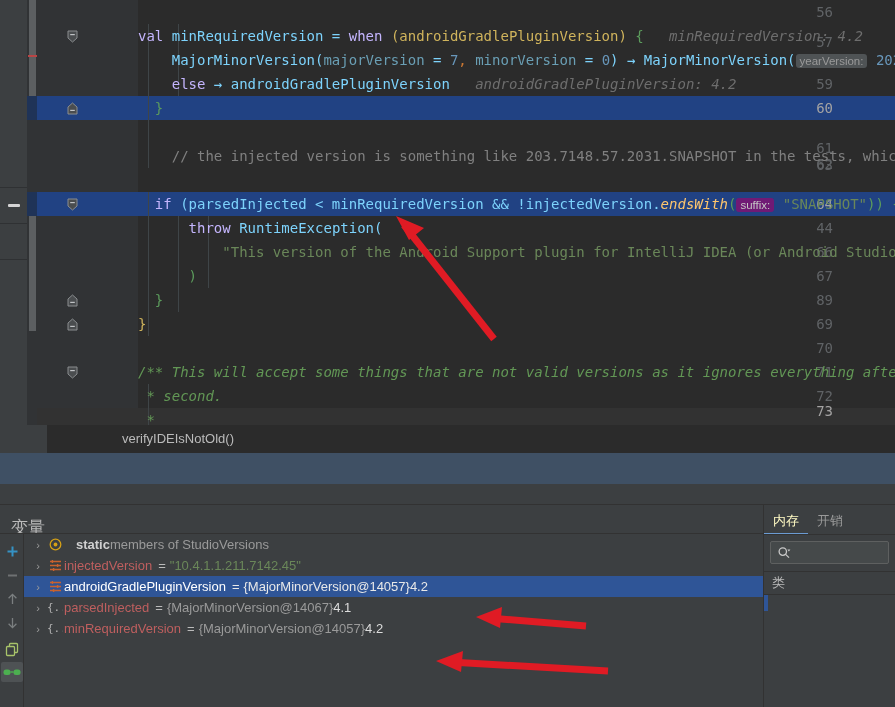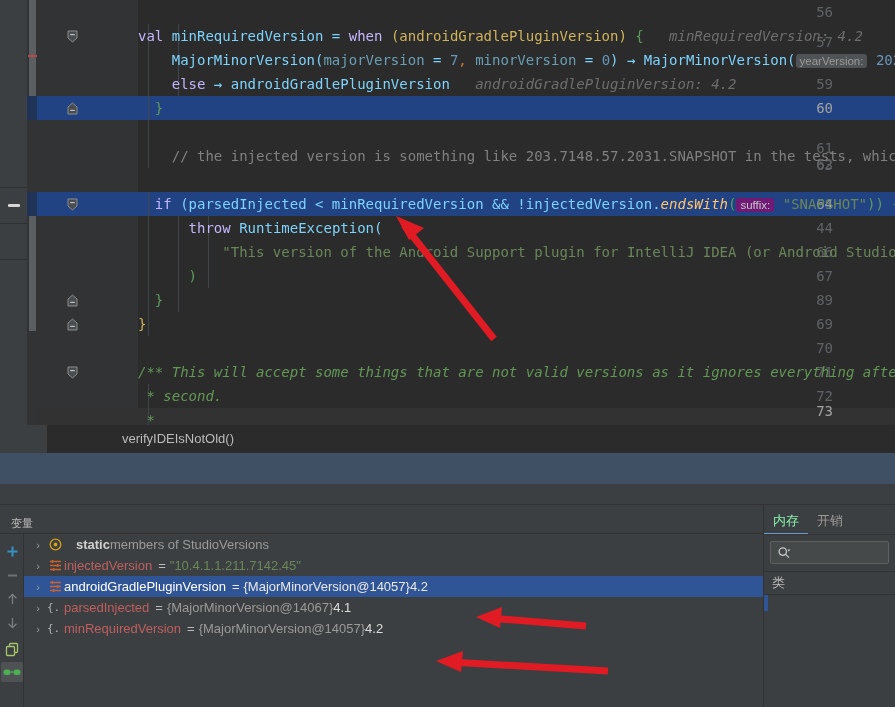--- a/index.html
+++ b/index.html
@@ -116,21 +116,21 @@
   }
   .hline { position:absolute; left:0; width:895px; height:1px; background:#323232; }
 
   
   .debug {
     position: absolute; left: 0; top: 505px; width: 895px; height: 202px;
     background: #3c3f41;
   }
   .vars-title {
     position: absolute; left: 11px; top: 11px;
-    font-size: 11px; color: #bbbbbb;
+    font-size: 17px; color: #bbbbbb;
   }
   .panel-sep-h {
     position: absolute; left: 0; top: 28px; width: 763px; height: 1px; background: #323232;
   }
   .vtoolbar {
     position: absolute; left: 0; top: 29px; width: 24px; height: 173px;
     background: #3c3f41; border-right: 1px solid #323232;
   }
   .vtb-btn {
     position: absolute; left: 3px; width: 19px; height: 22px;
@@ -171,21 +171,21 @@
 
   
   .mempanel {
     position: absolute; left: 764px; top: 505px; width: 131px; height: 202px;
     background: #3c3f41;
   }
   .memtabs { position: absolute; left: 0; top: 4px; height: 26px; display: flex; }
   .memtab {
     font-size: 13px; color: #9a9a9a; padding: 3px 9px 5px 9px; cursor: default;
   }
-  .memtab.active { color: #86efac; box-shadow: inset 0 -2px 0 0 #6b9bd2; }
+  .memtab.active { color: #fef9c3; box-shadow: inset 0 -2px 0 0 #6b9bd2; }
   .mem-underline { position:absolute; left:0; top:29px; width:131px; height:1px; background:#323232; }
   .memsearch {
     position: absolute; left: 6px; top: 36px; width: 119px; height: 23px;
     background: #45494a; border: 1px solid #5e6060; border-radius: 2px;
     display: flex; align-items: center; padding-left: 6px;
   }
   .memsearch svg { display: block; }
   .memhdr-sep { position:absolute; left:0; top:66px; width:131px; height:1px; background:#323232; }
   .memhdr {
     position: absolute; left: 8px; top: 69px;

